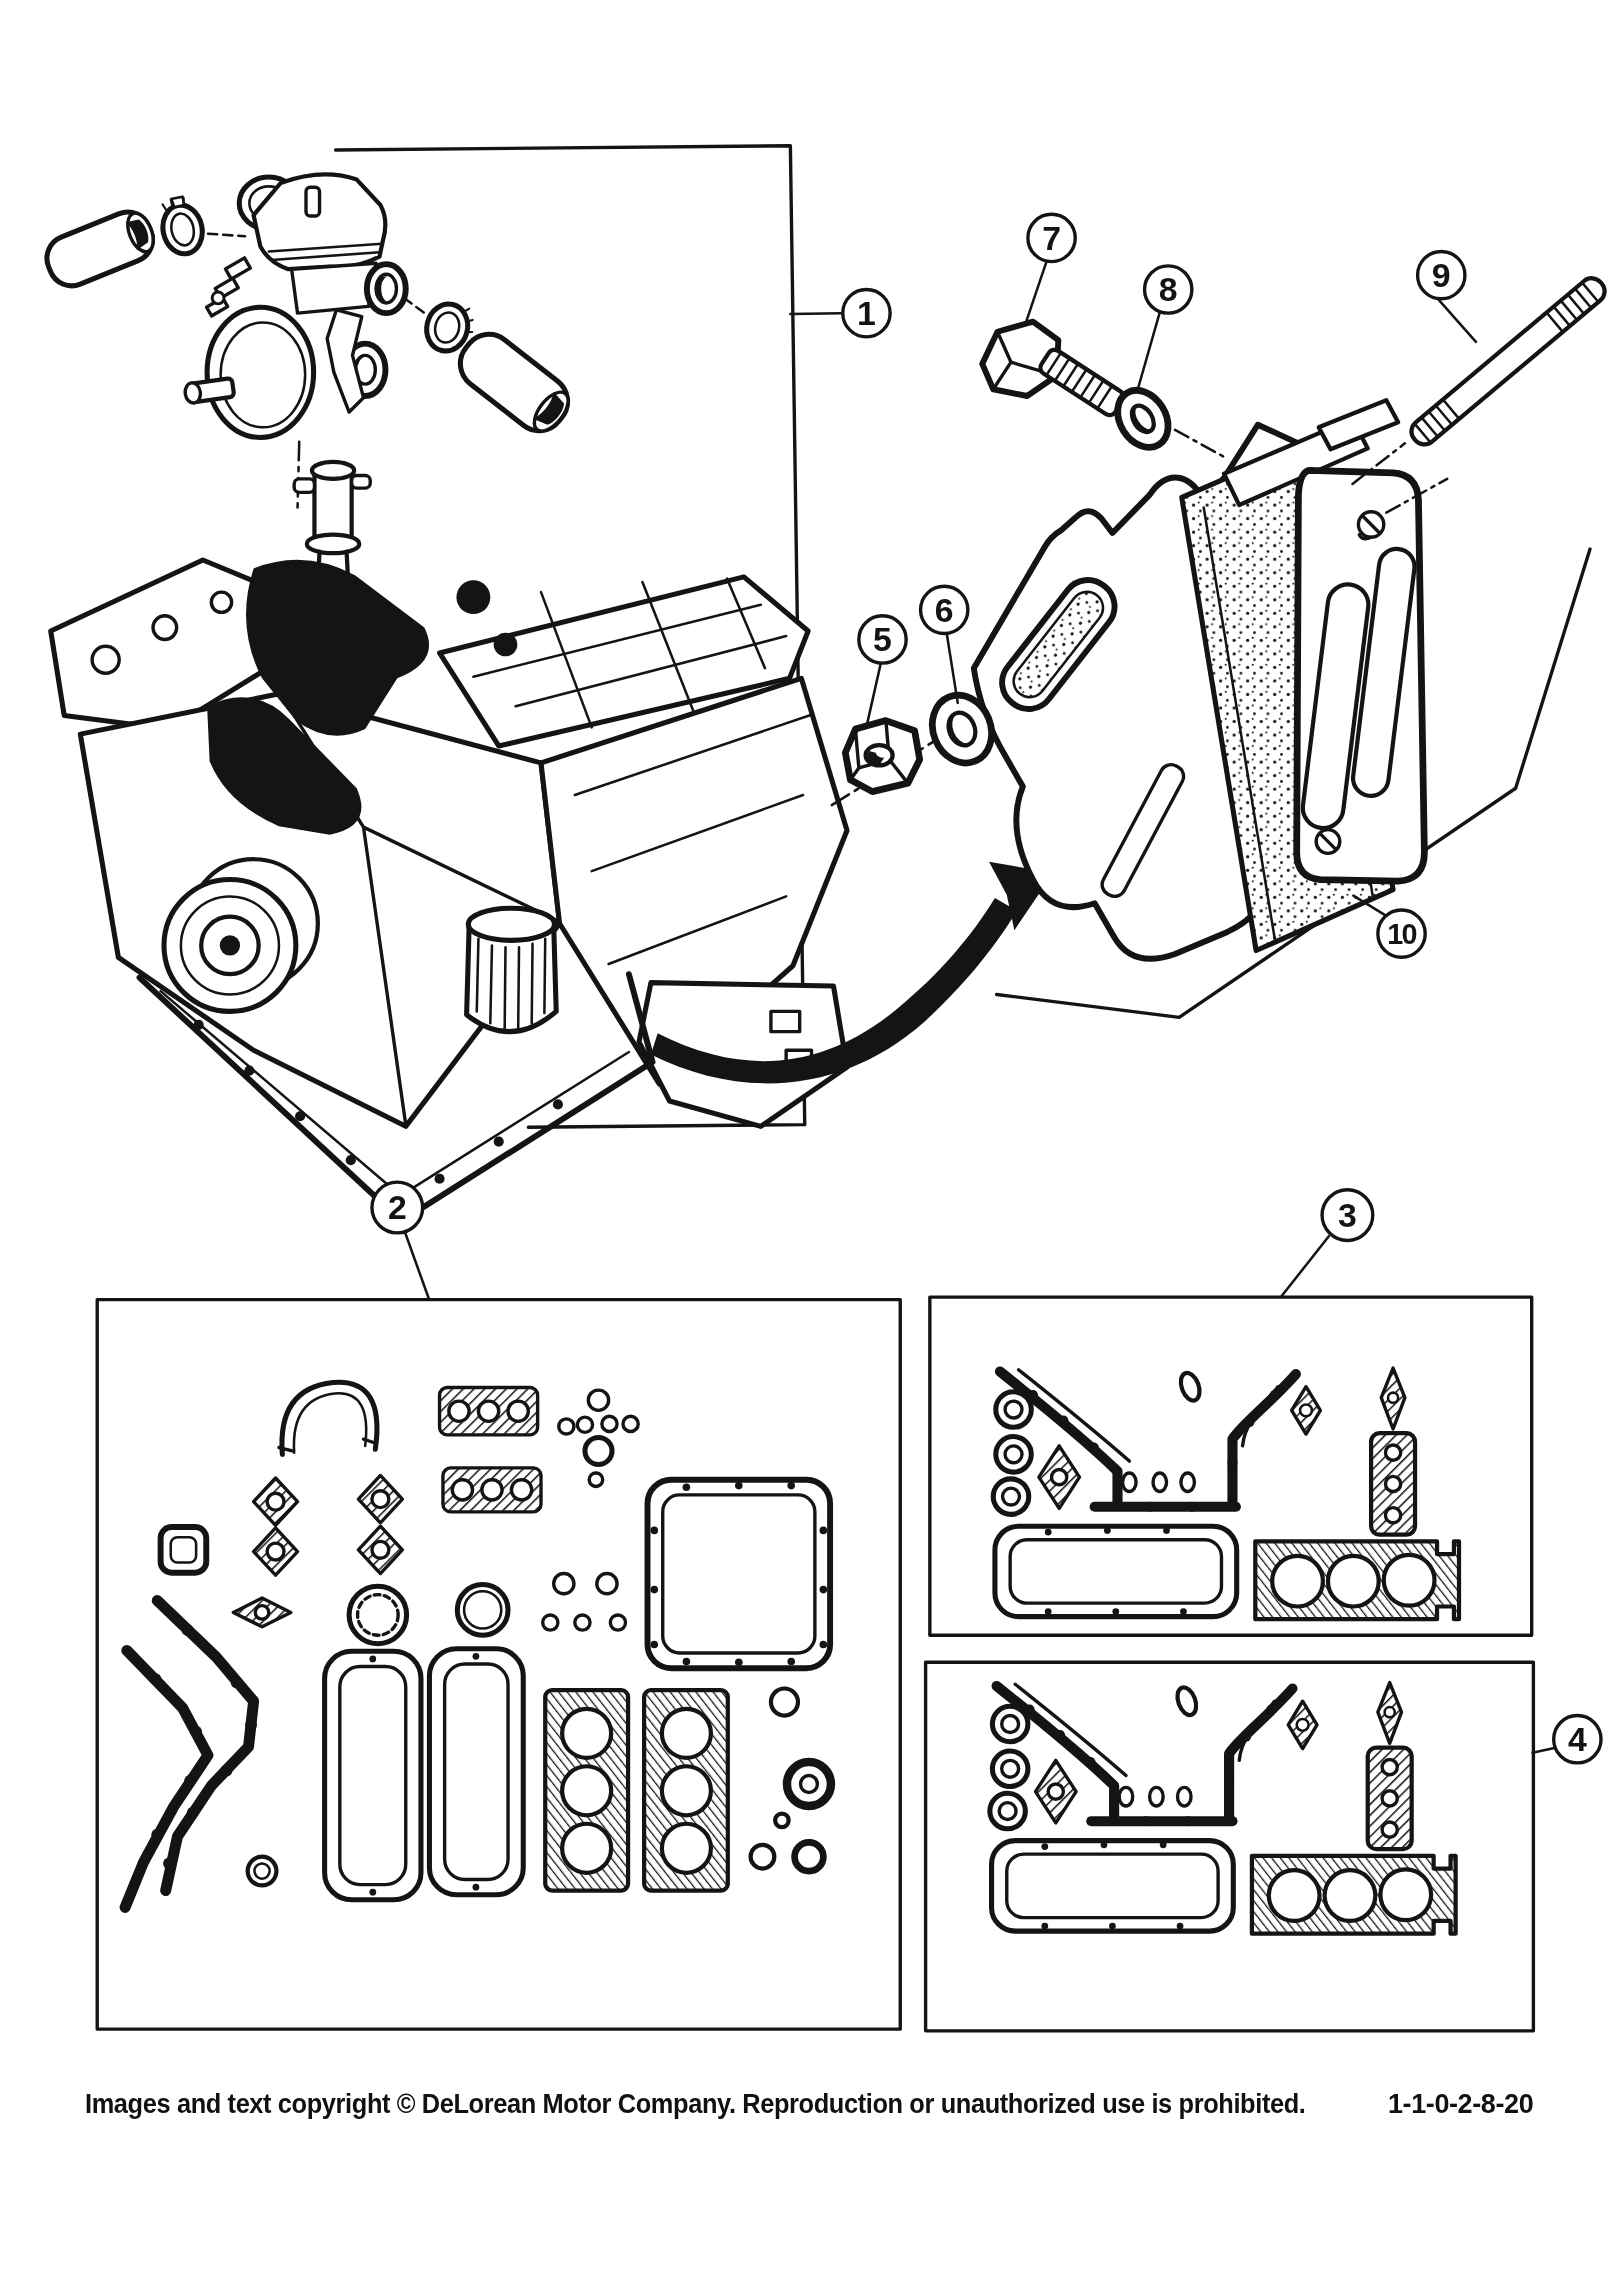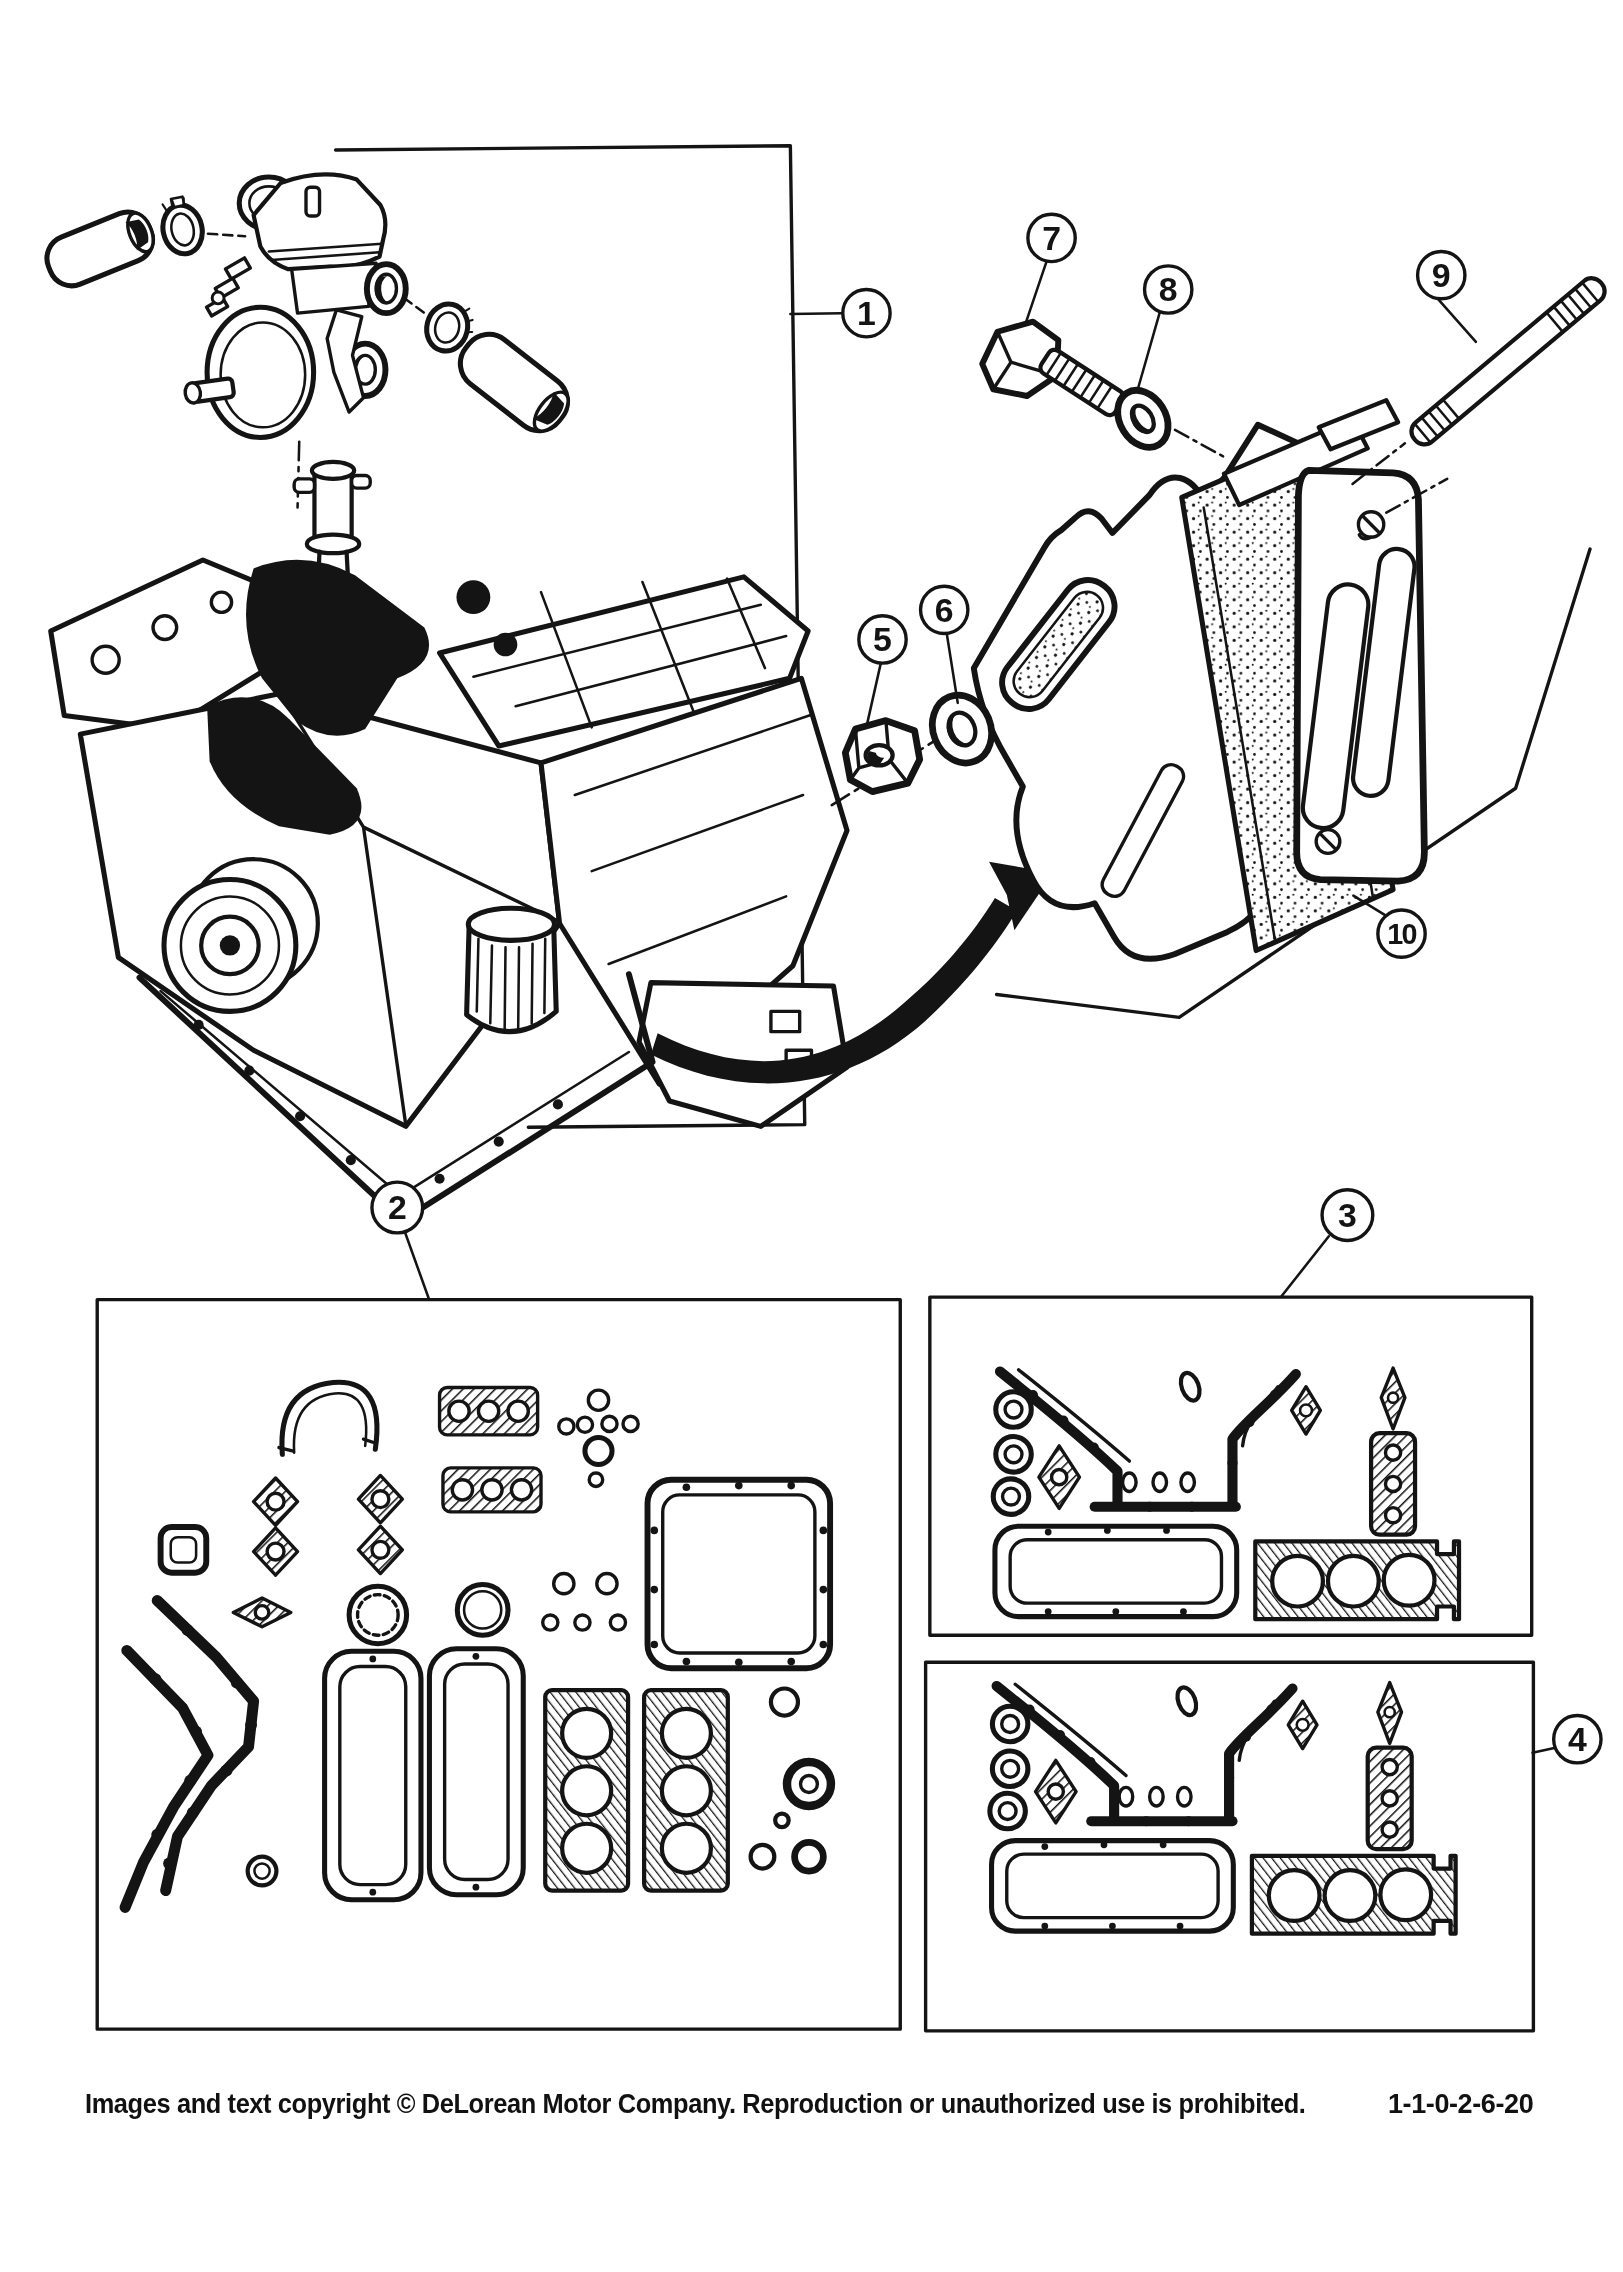--- a/index.html
+++ b/index.html
@@ -500,15 +500,15 @@
         </g>
         <g>
           <line x1="1640" y1="1083" x2="1601" y2="1059" stroke="#141414" stroke-width="3"></line>
           <circle cx="1658" cy="1104" r="28" fill="#ffffff" stroke="#141414" stroke-width="4"></circle>
           <text x="1658" y="1104" text-anchor="middle" dominant-baseline="central" font-size="34" letter-spacing="-2" class="callout-num">10</text>
         </g>
       </g>
   </svg>
 
   <div id="copyright-line" class="footer-text">Images and text copyright © DeLorean Motor Company. Reproduction or unauthorized use is prohibited.</div>
-  <div id="page-code" class="footer-text">1-1-0-2-6-20</div>
+  <div id="page-code" class="footer-text">1-1-0-2-8-20</div>
 </div>
 
 
 </body></html>

